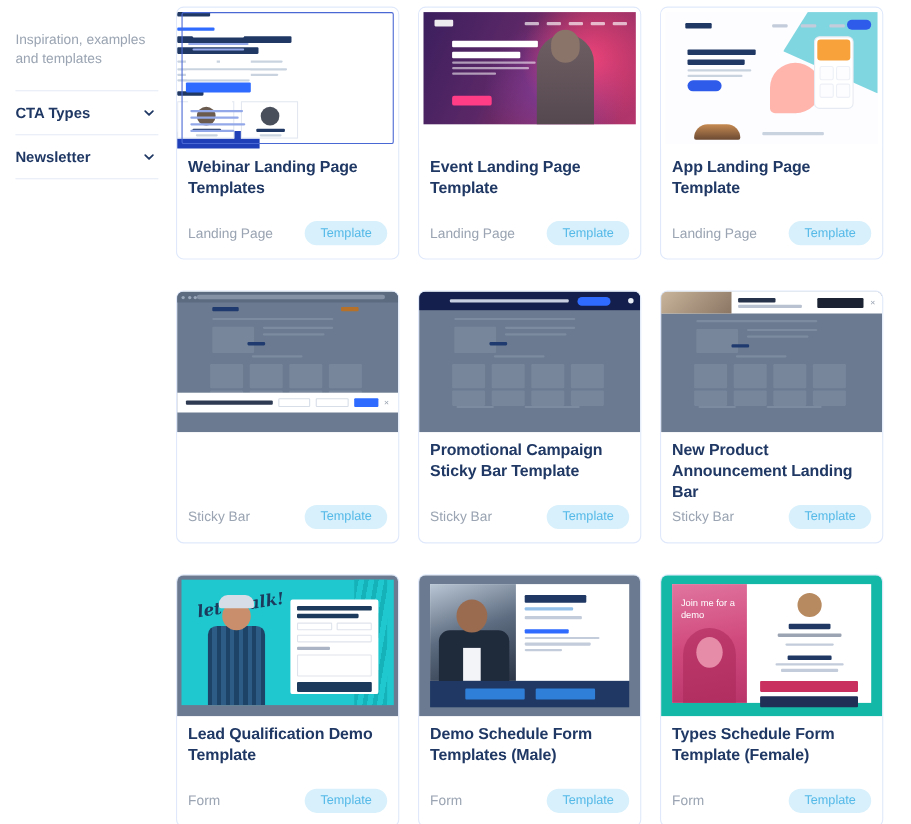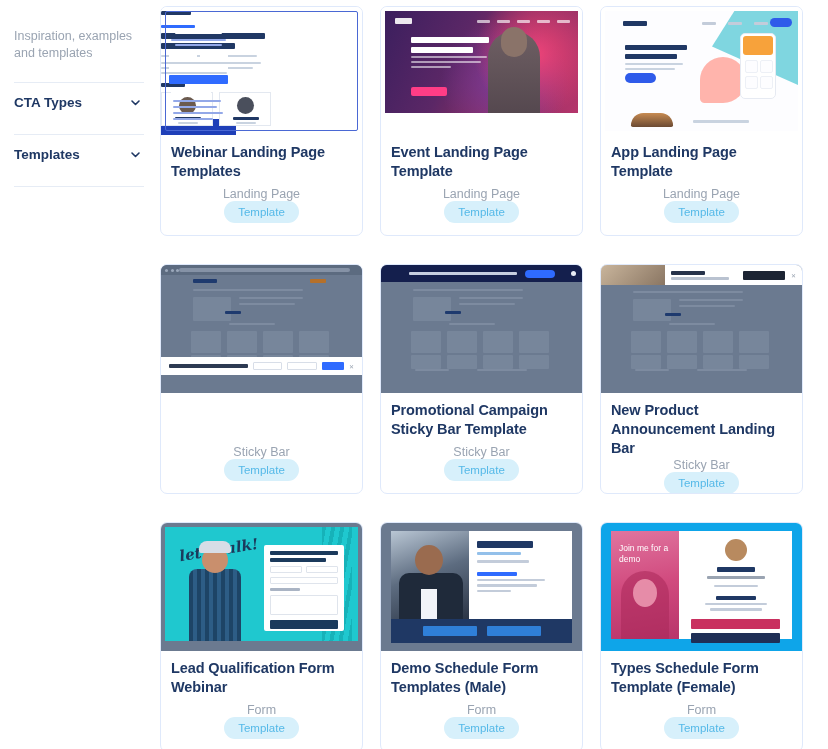--- a/index.html
+++ b/index.html
@@ -28,21 +28,21 @@
     margin-top: 16px; width: 130px;
     font-size: 12.5px; line-height: 17px; color: #9aa4b2;
   }
 
   .accordion {
     margin-top: 20px; width: 130px;
     border-top: 1px solid #e6ecf5;
   }
   .acc-row {
     display: flex; align-items: center; justify-content: space-between;
-    padding: 12px 2px 24px 0;
+    padding: 12px 2px 12px 0;
     border-bottom: 1px solid #e6ecf5;
     cursor: pointer;
   }
   .acc-label { font-size: 13.5px; font-weight: bold; color: #1f3864; }
   .chev { width: 13px; height: 13px; display: block; }
   .chev svg { display: block; }
 
   
   .grid {
     flex: 1; padding: 6px 13px 0 0;
@@ -64,21 +64,21 @@
     background: #ffffff; position: relative; overflow: hidden;
     flex: 0 0 128px;
   }
   .meta { padding: 8px 10px 0 10px; flex: 1; display: flex; flex-direction: column; }
   .card-title {
     font-size: 14.5px; line-height: 19px; font-weight: bold;
     color: #1f3864; letter-spacing: -0.1px;
   }
   .bottom {
     margin-top: auto; display: flex; align-items: center;
-    justify-content: space-between; padding-bottom: 12px; flex-direction: column;
+    justify-content: space-between; padding-bottom: 12px;
   }
   .cat { font-size: 12.5px; color: #9aa4b2; }
   .badge {
     background: #d7f0fb; color: #55b9e8;
     font-size: 11.5px; padding: 5px 14px; border-radius: 11px;
     white-space: nowrap;
   }
   .ln { position: absolute; background: #c9d3e0; border-radius: 1px; }
 
   
@@ -269,21 +269,21 @@
     <div class="accordion">
       <div class="acc-row">
         <span class="acc-label">CTA Types</span>
         <span class="chev">
           <svg width="13" height="13" viewBox="0 0 13 13">
               <path d="M3 5 L6.5 8.5 L10 5" fill="none" stroke="#1f3864" stroke-width="1.6" stroke-linecap="round" stroke-linejoin="round"></path>
             </svg>
         </span>
       </div>
       <div class="acc-row">
-        <span class="acc-label">Templates</span>
+        <span class="acc-label">Newsletter</span>
         <span class="chev">
           <svg width="13" height="13" viewBox="0 0 13 13">
               <path d="M3 5 L6.5 8.5 L10 5" fill="none" stroke="#1f3864" stroke-width="1.6" stroke-linecap="round" stroke-linejoin="round"></path>
             </svg>
         </span>
       </div>
     </div>
   </aside>
 
   <main class="grid">
@@ -539,21 +539,21 @@
                 <div class="lf-in"></div>
               </div>
             <div class="lf-in"></div>
             <div class="lf-lbl"></div>
             <div class="lf-ta"></div>
             <div class="lf-btn"></div>
           </div>
         </div>
       </div>
       <div class="meta">
-        <div class="card-title">Lead Qualification Form Webinar</div>
+        <div class="card-title">Lead Qualification Demo Template</div>
         <div class="bottom">
           <span class="cat">Form</span>
           <span class="badge">Template</span>
         </div>
       </div>
     </article>
 
     <article class="card">
       <div class="thumb" style="background:#6b7a90">
         <div class="dm-wrap">
@@ -580,21 +580,21 @@
       <div class="meta">
         <div class="card-title">Demo Schedule Form Templates (Male)</div>
         <div class="bottom">
           <span class="cat">Form</span>
           <span class="badge">Template</span>
         </div>
       </div>
     </article>
 
     <article class="card">
-      <div class="thumb" style="background:#0ea5e9">
+      <div class="thumb" style="background:#14b8a6">
         <div class="df-wrap">
           <div class="df-photo">
             <div class="df-hair"></div>
               <div class="df-face"></div>
             <div class="df-join">Join me for a demo</div>
           </div>
           <div class="df-info">
             <div class="df-av"></div>
             <div class="df-name"></div>
             <div class="df-role"></div>

